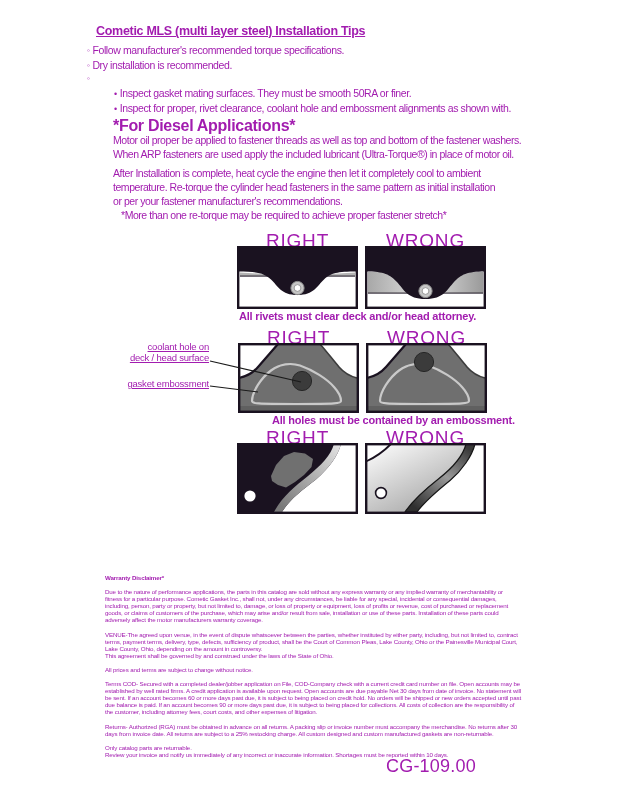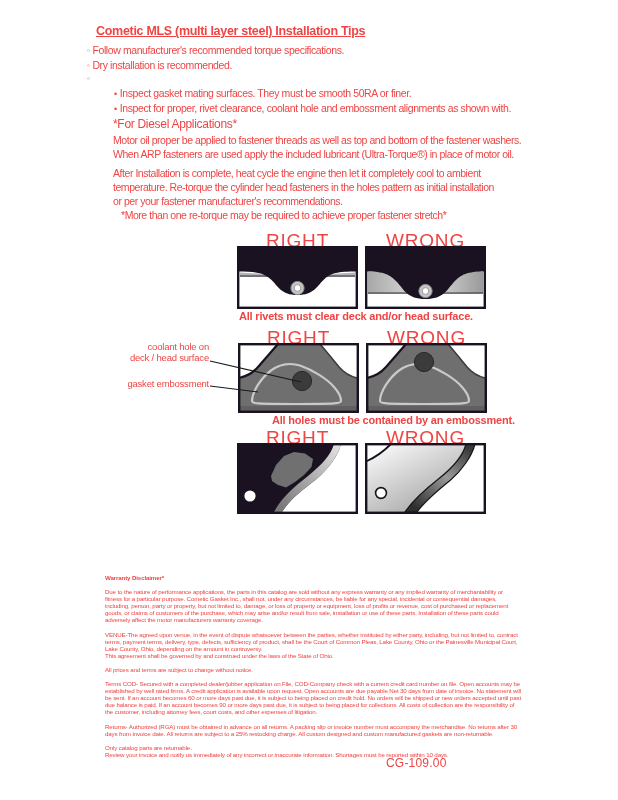--- a/index.html
+++ b/index.html
@@ -1,44 +1,44 @@
 <!DOCTYPE html>
 <html><head>
 <meta charset="utf-8">
 <style>
   html,body{margin:0;padding:0;background:#e8e8e8;}
   #page{
     position:relative;width:618px;height:800px;background:#ffffff;
-    font-family:"Liberation Sans","DejaVu Sans",sans-serif;color:#ef4444;
+    font-family:"Liberation Sans","DejaVu Sans",sans-serif;color:#a21caf;
     overflow:hidden;margin:0 auto;
   }
   .abs{position:absolute;}
   
   .doc-title{
     left:96px;top:24px;font-size:12.5px;font-weight:bold;letter-spacing:-0.3px;
     text-decoration:underline;white-space:nowrap;
   }
   
   .bullets{left:87px;top:44px;font-size:10.5px;letter-spacing:-0.4px;line-height:13.7px;}
   .bullet-row{display:flex;align-items:baseline;white-space:nowrap;}
   .marker-circle{font-size:8px;margin-right:3px;position:relative;top:-1px;}
   .sub{margin-left:27px;}
   .marker-dot{font-size:9px;margin-right:3px;}
   
-  .section-head{left:113px;top:117px;font-size:12px;font-weight:normal;letter-spacing:-0.3px;white-space:nowrap;}
+  .section-head{left:113px;top:117px;font-size:16px;font-weight:bold;letter-spacing:-0.3px;white-space:nowrap;}
   .para{left:113px;width:480px;font-size:10.5px;letter-spacing:-0.45px;line-height:14px;white-space:pre-line;}
   #para1{top:133px;}
   #para2{top:166px;}
   #note{top:208px;margin-left:8px;}
   
   .rw-label{top:0;width:121px;text-align:center;font-size:19px;letter-spacing:0.8px;white-space:nowrap;}
   .fig-caption{font-size:11px;font-weight:bold;letter-spacing:-0.2px;white-space:pre-line;line-height:11.5px;}
   .diagram-box{width:121px;}
-  .side-label{font-size:9.5px;letter-spacing:-0.2px;text-align:right;line-height:10.5px;white-space:pre-line;}
-  .code{left:386px;top:756px;font-size:12px;letter-spacing:0.2px;}
+  .side-label{font-size:9.5px;letter-spacing:-0.2px;text-align:right;line-height:10.5px;white-space:pre-line;text-decoration:underline;}
+  .code{left:386px;top:756px;font-size:18px;letter-spacing:0.2px;}
   
   .legal{left:105px;top:574px;width:416px;font-size:6.2px;line-height:7.1px;letter-spacing:-0.15px;}
   .legal p{margin:0 0 7px 0;white-space:pre-line;}
   .legal .lg-head{font-weight:bold;margin-bottom:7px;}
 </style>
 </head>
 <body>
 
 <div id="page">
 
@@ -63,21 +63,21 @@
     <div class="bullet-row sub">
       <span class="marker-dot">•</span>
       <span>Inspect for proper, rivet clearance, coolant hole and embossment alignments as shown with.</span>
     </div>
   </div>
 
   <div class="abs section-head">*For Diesel Applications*</div>
   <div class="abs para" id="para1">Motor oil proper be applied to fastener threads as well as top and bottom of the fastener washers.
 When ARP fasteners are used apply the included lubricant (Ultra-Torque®) in place of motor oil.</div>
   <div class="abs para" id="para2">After Installation is complete, heat cycle the engine then let it completely cool to ambient
-temperature. Re-torque the cylinder head fasteners in the holes pattern as initial installation
+temperature. Re-torque the cylinder head fasteners in the same pattern as initial installation
 or per your fastener manufacturer's recommendations.</div>
   <div class="abs para" id="note">*More than one re-torque may be required to achieve proper fastener stretch*</div>
 
   <div class="abs rw-label" style="left:237px;top:230px;">RIGHT</div>
   <div class="abs rw-label" style="left:365px;top:230px;">WRONG</div>
 
   <svg class="abs diagram-box" style="left:237px;top:246px;" width="121" height="63" viewBox="0 0 121 63">
     <rect x="1" y="1" width="119" height="61" fill="#ffffff"></rect>
     <polygon points="3,30 3,26.5 45,29 45,30" fill="#b4b4b4"></polygon>
     <polygon points="118,30 118,26.5 76,29 76,30" fill="#b4b4b4"></polygon>
@@ -102,21 +102,21 @@
     <rect x="3" y="26" width="115" height="21" fill="url(#band1)"></rect>
     <rect x="3" y="46.6" width="115" height="1" fill="#1a1220"></rect>
     <path d="M1,1 H120 V25.5 C102,25.5 96,28.5 89,36 C82,43.5 79,53 60.5,53 C42,53 39,43.5 32,36 C25,28.5 19,25.5 1,25.5 Z" fill="#1a1220"></path>
     <g>
       <circle cx="60.5" cy="45" r="6.6" fill="#c6c6c6" stroke="#8f8f8f" stroke-width="1"></circle>
       <circle cx="60.5" cy="45" r="3.4" fill="#ffffff" stroke="#8f8f8f" stroke-width="0.9"></circle>
     </g>
     <rect x="1.2" y="1.2" width="118.6" height="60.6" fill="none" stroke="#1a1220" stroke-width="2.4"></rect>
   </svg>
 
-  <div class="abs fig-caption" style="left:239px;top:311px;">All rivets must clear deck and/or head surface.</div>
+  <div class="abs fig-caption" style="left:239px;top:311px;">All rivets must clear deck and/or head attorney.</div>
 
   <div class="abs rw-label" style="left:238px;top:327px;">RIGHT</div>
   <div class="abs rw-label" style="left:366px;top:327px;">WRONG</div>
 
   <div class="abs side-label" style="left:110px;top:342px;width:99px;">coolant hole on
 deck / head surface</div>
   <div class="abs side-label" style="left:110px;top:379px;width:99px;">gasket embossment</div>
 
   <svg class="abs diagram-box" style="left:238px;top:343px;" width="121" height="70" viewBox="0 0 121 70">
     <rect x="1" y="1" width="119" height="68" fill="#6f6f6f"></rect>

